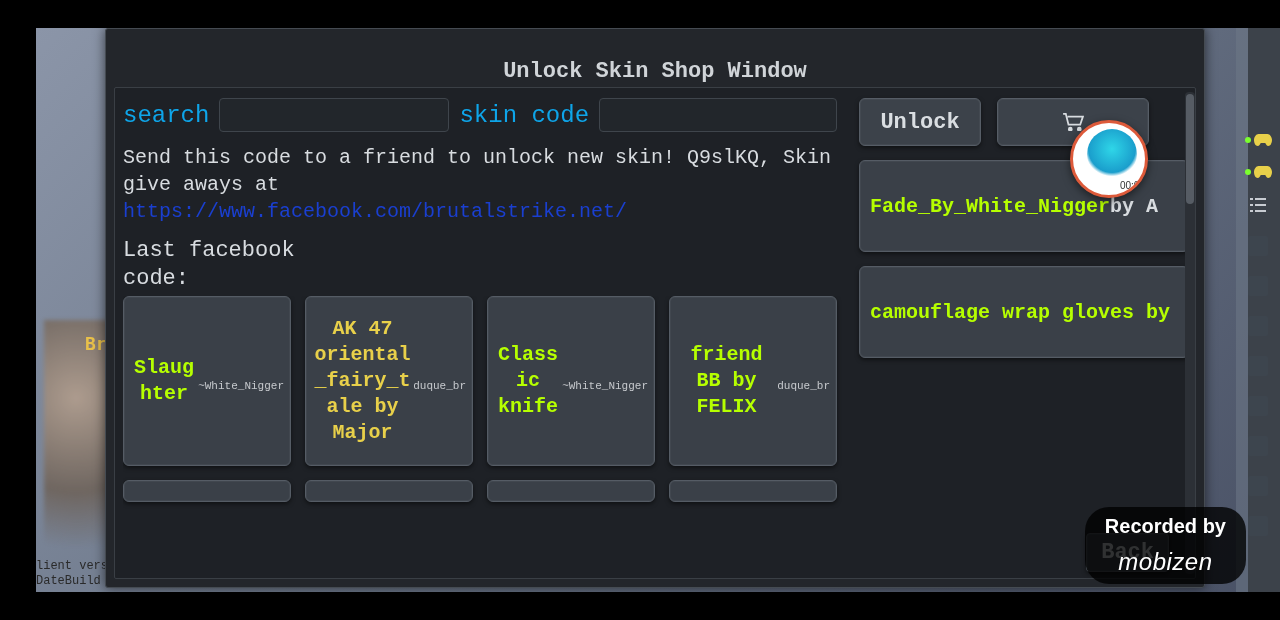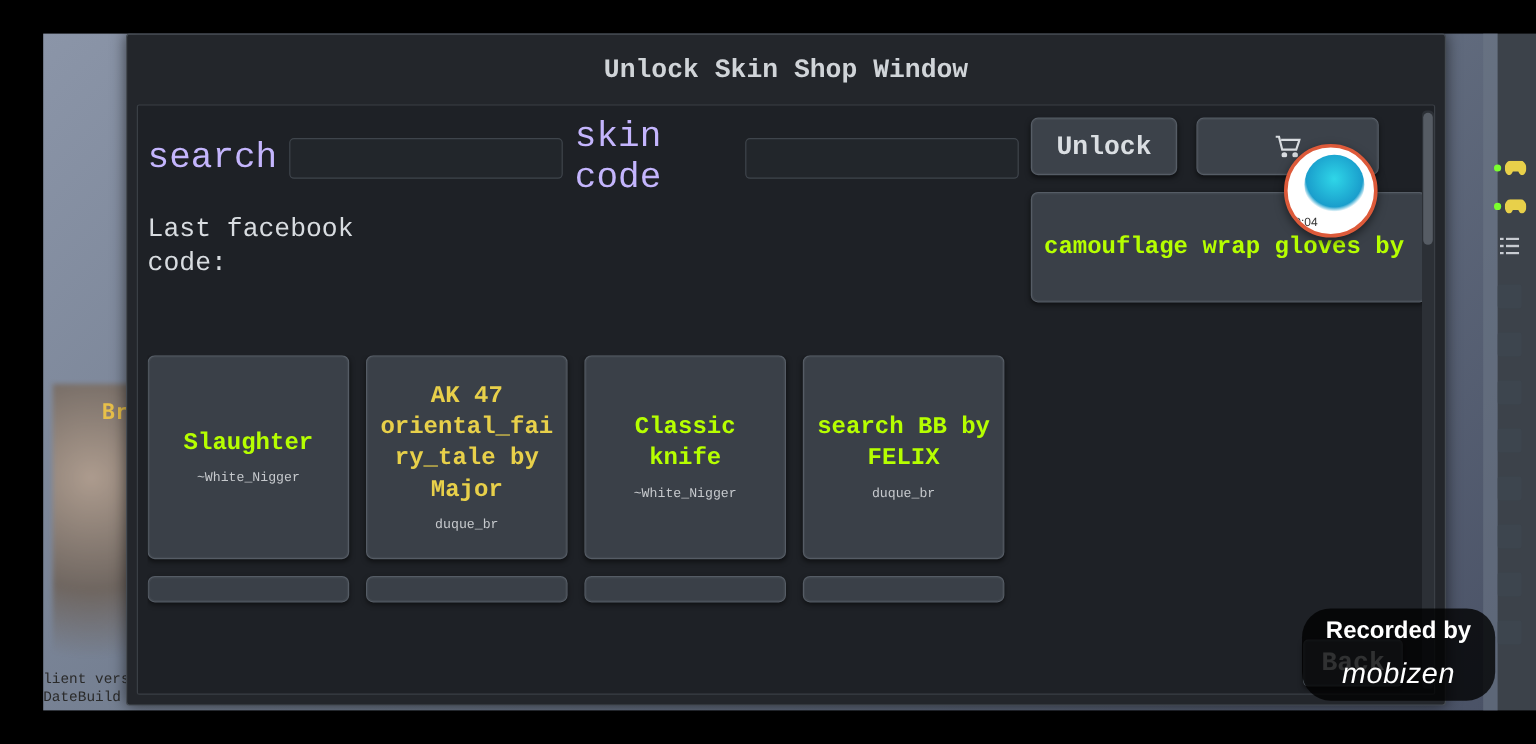--- a/index.html
+++ b/index.html
@@ -29,21 +29,21 @@
   }
 
   
   .modal {
     position: absolute; top: 28px; left: 105px; width: 1100px; height: 560px;
     background: #23262b; border: 1px solid #454b52; border-radius: 3px;
     box-shadow: 0 0 12px rgba(0,0,0,0.6);
   }
   .modal-title {
     text-align: center; color: #d0d4d8; font-size: 22px; font-weight: bold;
-    padding: 17px 0 10px; font-family: "Courier New", monospace;
+    padding: 30px 0 10px; font-family: "Courier New", monospace;
   }
 
   .modal-body {
     position: absolute; top: 58px; left: 8px; right: 8px; bottom: 8px;
     border: 1px solid #3a3f45; background: #1e2126; border-radius: 2px;
     display: flex;
   }
   .left-col {
     flex: 1; padding: 10px 6px 8px 8px; position: relative;
   }
@@ -54,21 +54,21 @@
   .scrollbar-fake {
     position: absolute; right: 0; top: 4px; bottom: 4px; width: 10px;
     background: #2c3036; border-radius: 4px;
   }
   .scrollbar-thumb {
     position: absolute; left: 1px; right: 1px; top: 2px; height: 110px;
     background: #565c64; border-radius: 4px;
   }
 
   .input-row { display: flex; align-items: center; gap: 10px; margin-bottom: 12px; }
-  .input-label { color: #c4b5fd; font-size: 30px; font-family: "Courier New", monospace; }
+  .input-label { color: #0ea5e9; font-size: 24px; font-family: "Courier New", monospace; }
   .text-input {
     background: #22262b; border: 1px solid #3f454c; border-radius: 4px;
     height: 34px; color: #ddd; font-family: monospace; font-size: 16px; padding: 0 8px;
   }
   .text-input.search-w { width: 230px; }
   .text-input.code-w { width: 238px; }
 
   .info-text {
     color: #d8dce0; font-size: 20px; line-height: 1.35; font-family: "Courier New", monospace;
   }
@@ -80,21 +80,21 @@
   }
 
   .card-grid {
     position: absolute; left: 8px; right: 6px; top: 208px; bottom: 0; overflow: hidden;
   }
   .card-row { display: flex; gap: 14px; }
   .card {
     width: 168px; height: 170px;
     background: #3a4048; border: 1px solid #555c65; border-radius: 6px;
     box-shadow: inset 0 0 0 1px rgba(255,255,255,0.04), 0 2px 4px rgba(0,0,0,0.5);
-    display: flex; flex-direction: column; align-items: center; justify-content: center;
+    display: flex; flex-direction: row; align-items: center; justify-content: center;
     padding: 10px 6px; text-align: center;
   }
   .card-title { color: #b6ff00; font-size: 20px; font-family: "Courier New", monospace; font-weight: bold; line-height: 1.3; word-break: break-word; }
   .card-title.yellow { color: #e8d04a; }
   .card-sub { color: #c6c9cd; font-size: 11px; margin-top: 10px; font-family: "Courier New", monospace; }
 
   .card-row.partial .card { height: 22px; padding:0; }
 
   
   .top-btn-row { display: flex; gap: 16px; }
@@ -147,21 +147,21 @@
     box-shadow:0 3px 8px rgba(0,0,0,.5);
     display:flex; flex-direction:column; align-items:center; justify-content:flex-end;
     overflow:hidden;
   }
   .rec-face {
     position:absolute; top:6px; left:14px; width:50px; height:50px;
     background: radial-gradient(circle at 50% 40%, #2fd6e8 0%, #1a9ecc 60%, transparent 70%);
     border-radius:50%;
   }
   .rec-time {
-    position:absolute; bottom:4px; width:100%; text-align:left;
+    position:absolute; bottom:4px; width:100%; text-align:right;
     color:#333; font-size:10px; font-family: Arial, sans-serif;
   }
 
   
   .watermark {
     position:absolute; right: 34px; bottom: 36px;
     background: rgba(0,0,0,0.78); border-radius: 24px; padding: 8px 20px;
     display:flex; align-items:center; gap:10px;
     color:#fff; font-family: Arial, sans-serif; font-weight:bold; font-size:20px;flex-direction:column;
   }
@@ -223,39 +223,43 @@
 
     <div class="modal-body">
       <div class="left-col">
         <div class="input-row">
           <span class="input-label">search</span>
           <input class="text-input search-w" value="" style="">
           <span class="input-label">skin code</span>
           <input class="text-input code-w" value="" style="">
         </div>
 
+        <div class="info-text">
+          <span>Send this code to a friend to unlock new skin! Q9slKQ, Skin give aways at</span><br>
+          <span class="info-link">https://www.facebook.com/brutalstrike.net/</span>
+        </div>
 
         <div class="last-conv">Last facebook code:</div>
 
         <div class="card-grid">
           <div class="card-row">
             <div class="card">
               <div class="card-title">Slaughter</div>
               <div class="card-sub">~White_Nigger</div>
             </div>
             <div class="card">
               <div class="card-title yellow">AK 47 oriental_fairy_tale by Major</div>
               <div class="card-sub">duque_br</div>
             </div>
             <div class="card">
               <div class="card-title">Classic knife</div>
               <div class="card-sub">~White_Nigger</div>
             </div>
             <div class="card">
-              <div class="card-title">search BB by FELIX</div>
+              <div class="card-title">friend BB by FELIX</div>
               <div class="card-sub">duque_br</div>
             </div>
           </div>
           <div class="card-row partial" style="margin-top:14px;">
             <div class="card"></div>
             <div class="card"></div>
             <div class="card"></div>
             <div class="card"></div>
           </div>
         </div>
@@ -269,20 +273,24 @@
               <g fill="none" stroke="#d8dce0" stroke-width="2">
                 <path d="M1 1h3l3 12h13l3-9H6"></path>
                 <circle cx="9" cy="18" r="1.6" fill="#d8dce0"></circle>
                 <circle cx="19" cy="18" r="1.6" fill="#d8dce0"></circle>
               </g>
             </svg>
           </div>
         </div>
 
         <div class="side-item">
+          <span class="side-name">Fade_By_White_Nigger</span>
+            <span class="side-by"> by A</span>
+        </div>
+        <div class="side-item">
           <span class="side-name">camouflage wrap gloves by</span>
             <span class="side-by"></span>
         </div>
 
         <div class="scrollbar-fake">
           <div class="scrollbar-thumb"></div>
         </div>
       </div>
 
       <div class="back-btn">Back</div>

